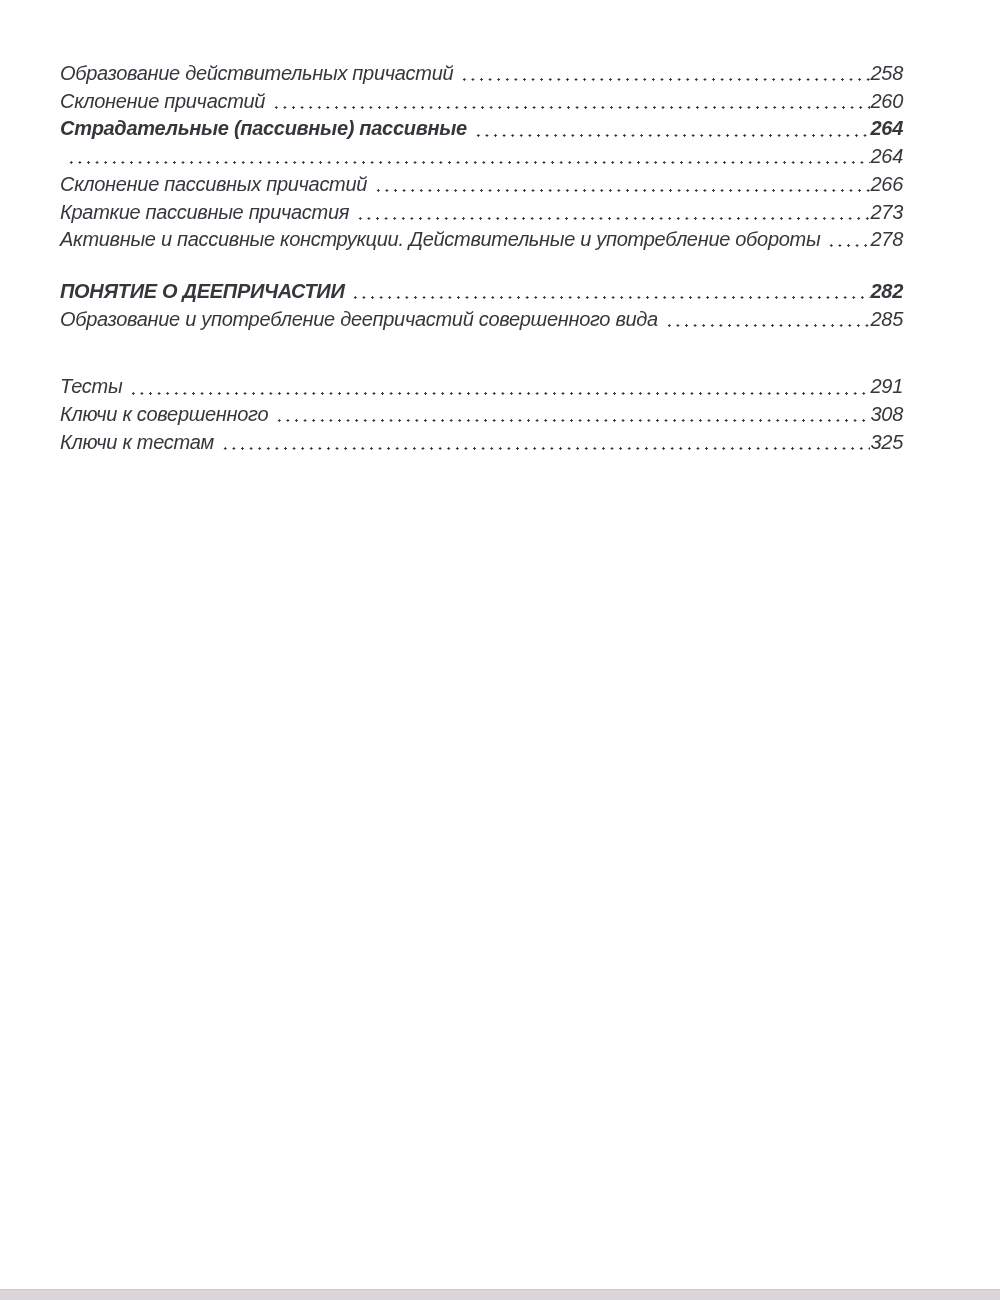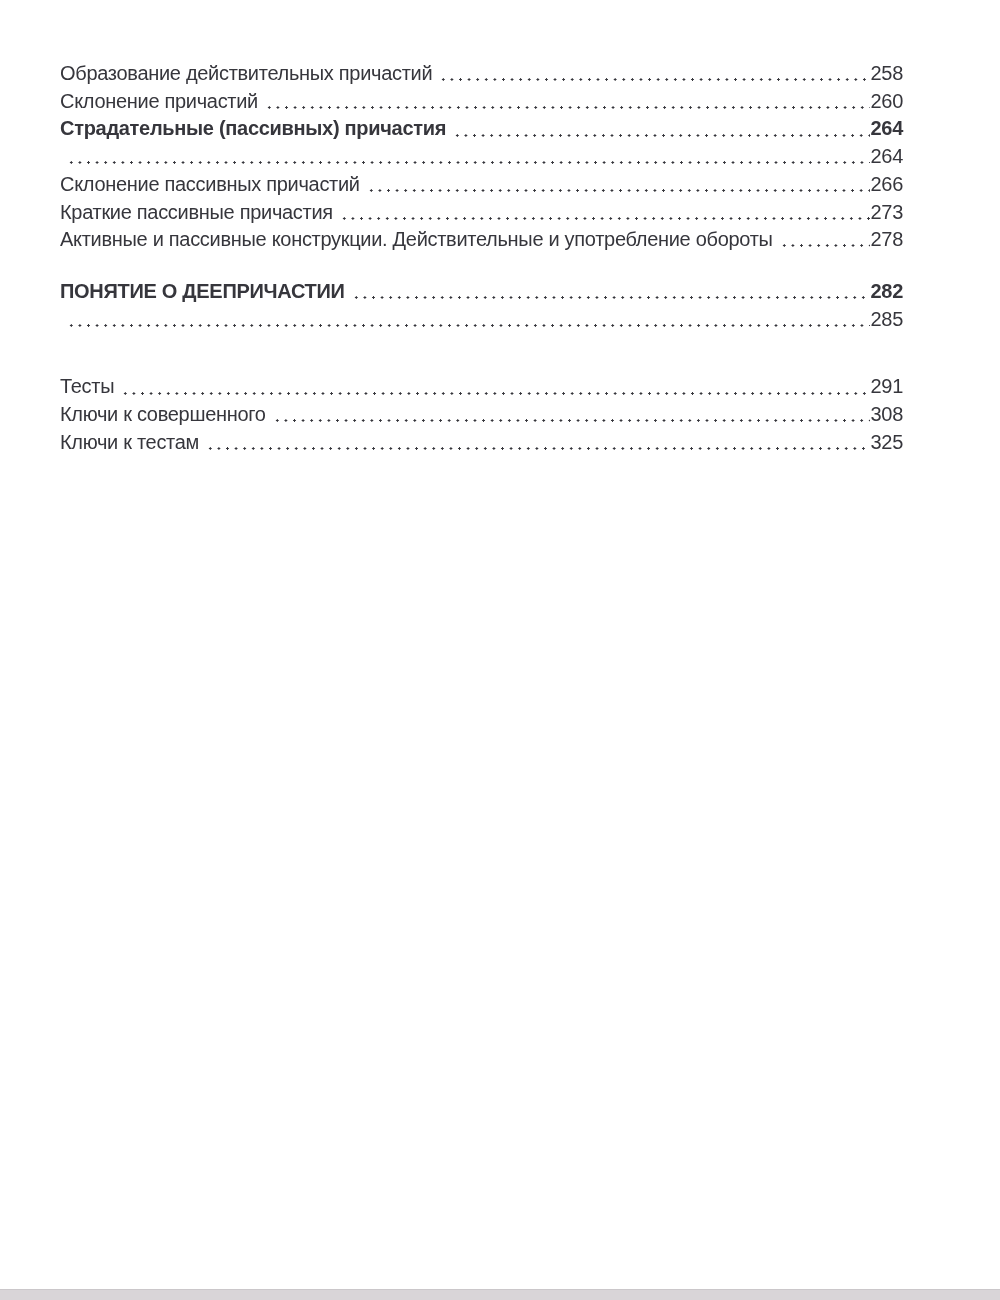--- a/index.html
+++ b/index.html
@@ -22,20 +22,21 @@
     background: #ffffff;
   }
   .toc {
     position: absolute;
     left: 60px;
     top: 60px;
     width: 843px;
     color: #36363c;
     font-size: 20px;
     letter-spacing: -0.3px;
+    font-style: italic;
   }
   .toc-section { margin: 0; }
   .toc-section.gap-medium { margin-top: 24px; text-align: right; }
   .toc-section.gap-large  { margin-top: 40px; }
   .toc-row {
     display: flex;
     align-items: baseline;
     line-height: 27.7px;
     white-space: nowrap;
   }
@@ -76,21 +77,21 @@
         <span class="toc-label">Образование действительных причастий</span>
         <span class="leader"></span>
         <span class="toc-page">258</span>
       </div>
       <div class="toc-row">
         <span class="toc-label">Склонение причастий</span>
         <span class="leader"></span>
         <span class="toc-page">260</span>
       </div>
       <div class="toc-row bold">
-        <span class="toc-label">Страдательные (пассивных) причастия</span>
+        <span class="toc-label">Страдательные (пассивные) пассивные</span>
         <span class="leader"></span>
         <span class="toc-page">264</span>
       </div>
       <div class="toc-row">
         <span class="leader"></span>
         <span class="toc-page">264</span>
       </div>
       <div class="toc-row">
         <span class="toc-label">Склонение пассивных причастий</span>
         <span class="leader"></span>
@@ -108,20 +109,21 @@
       </div>
     </div>
 
     <div class="toc-section gap-medium">
       <div class="toc-row bold">
         <span class="toc-label">ПОНЯТИЕ О ДЕЕПРИЧАСТИИ</span>
         <span class="leader"></span>
         <span class="toc-page">282</span>
       </div>
       <div class="toc-row">
+        <span class="toc-label">Образование и употребление деепричастий совершенного вида</span>
         <span class="leader"></span>
         <span class="toc-page">285</span>
       </div>
     </div>
 
     <div class="toc-section gap-large">
       <div class="toc-row">
         <span class="toc-label">Тесты</span>
         <span class="leader"></span>
         <span class="toc-page">291</span>

